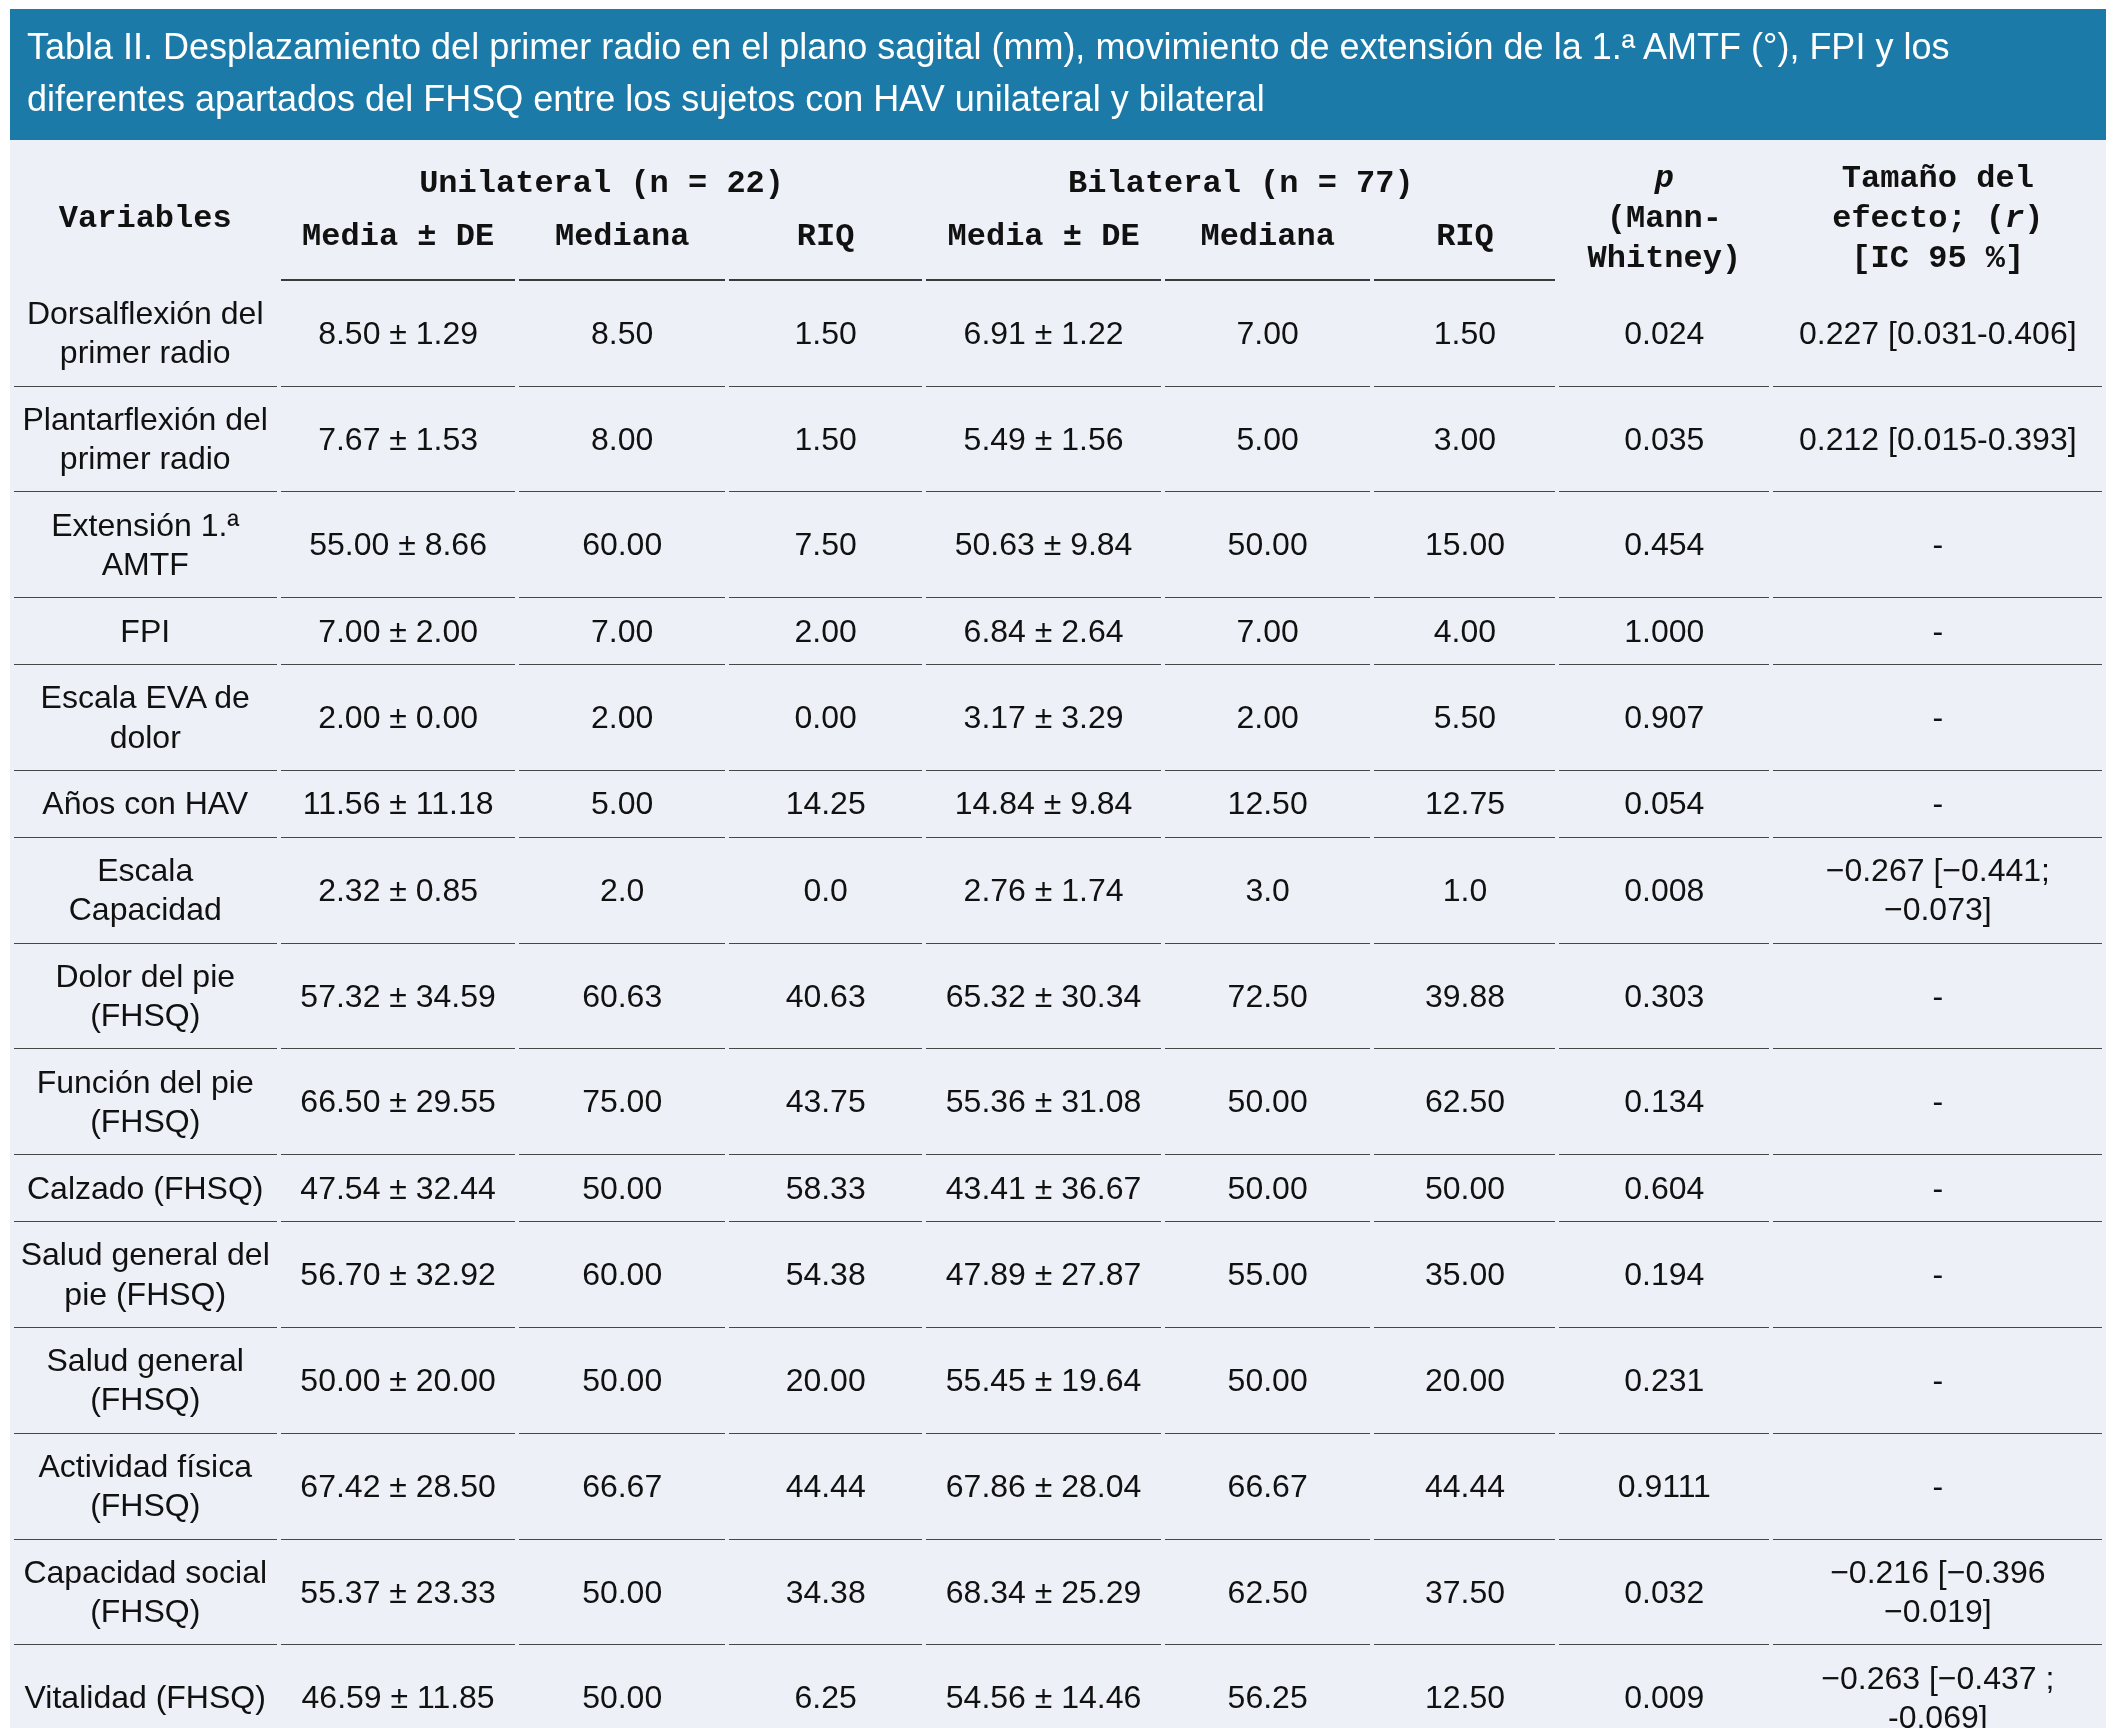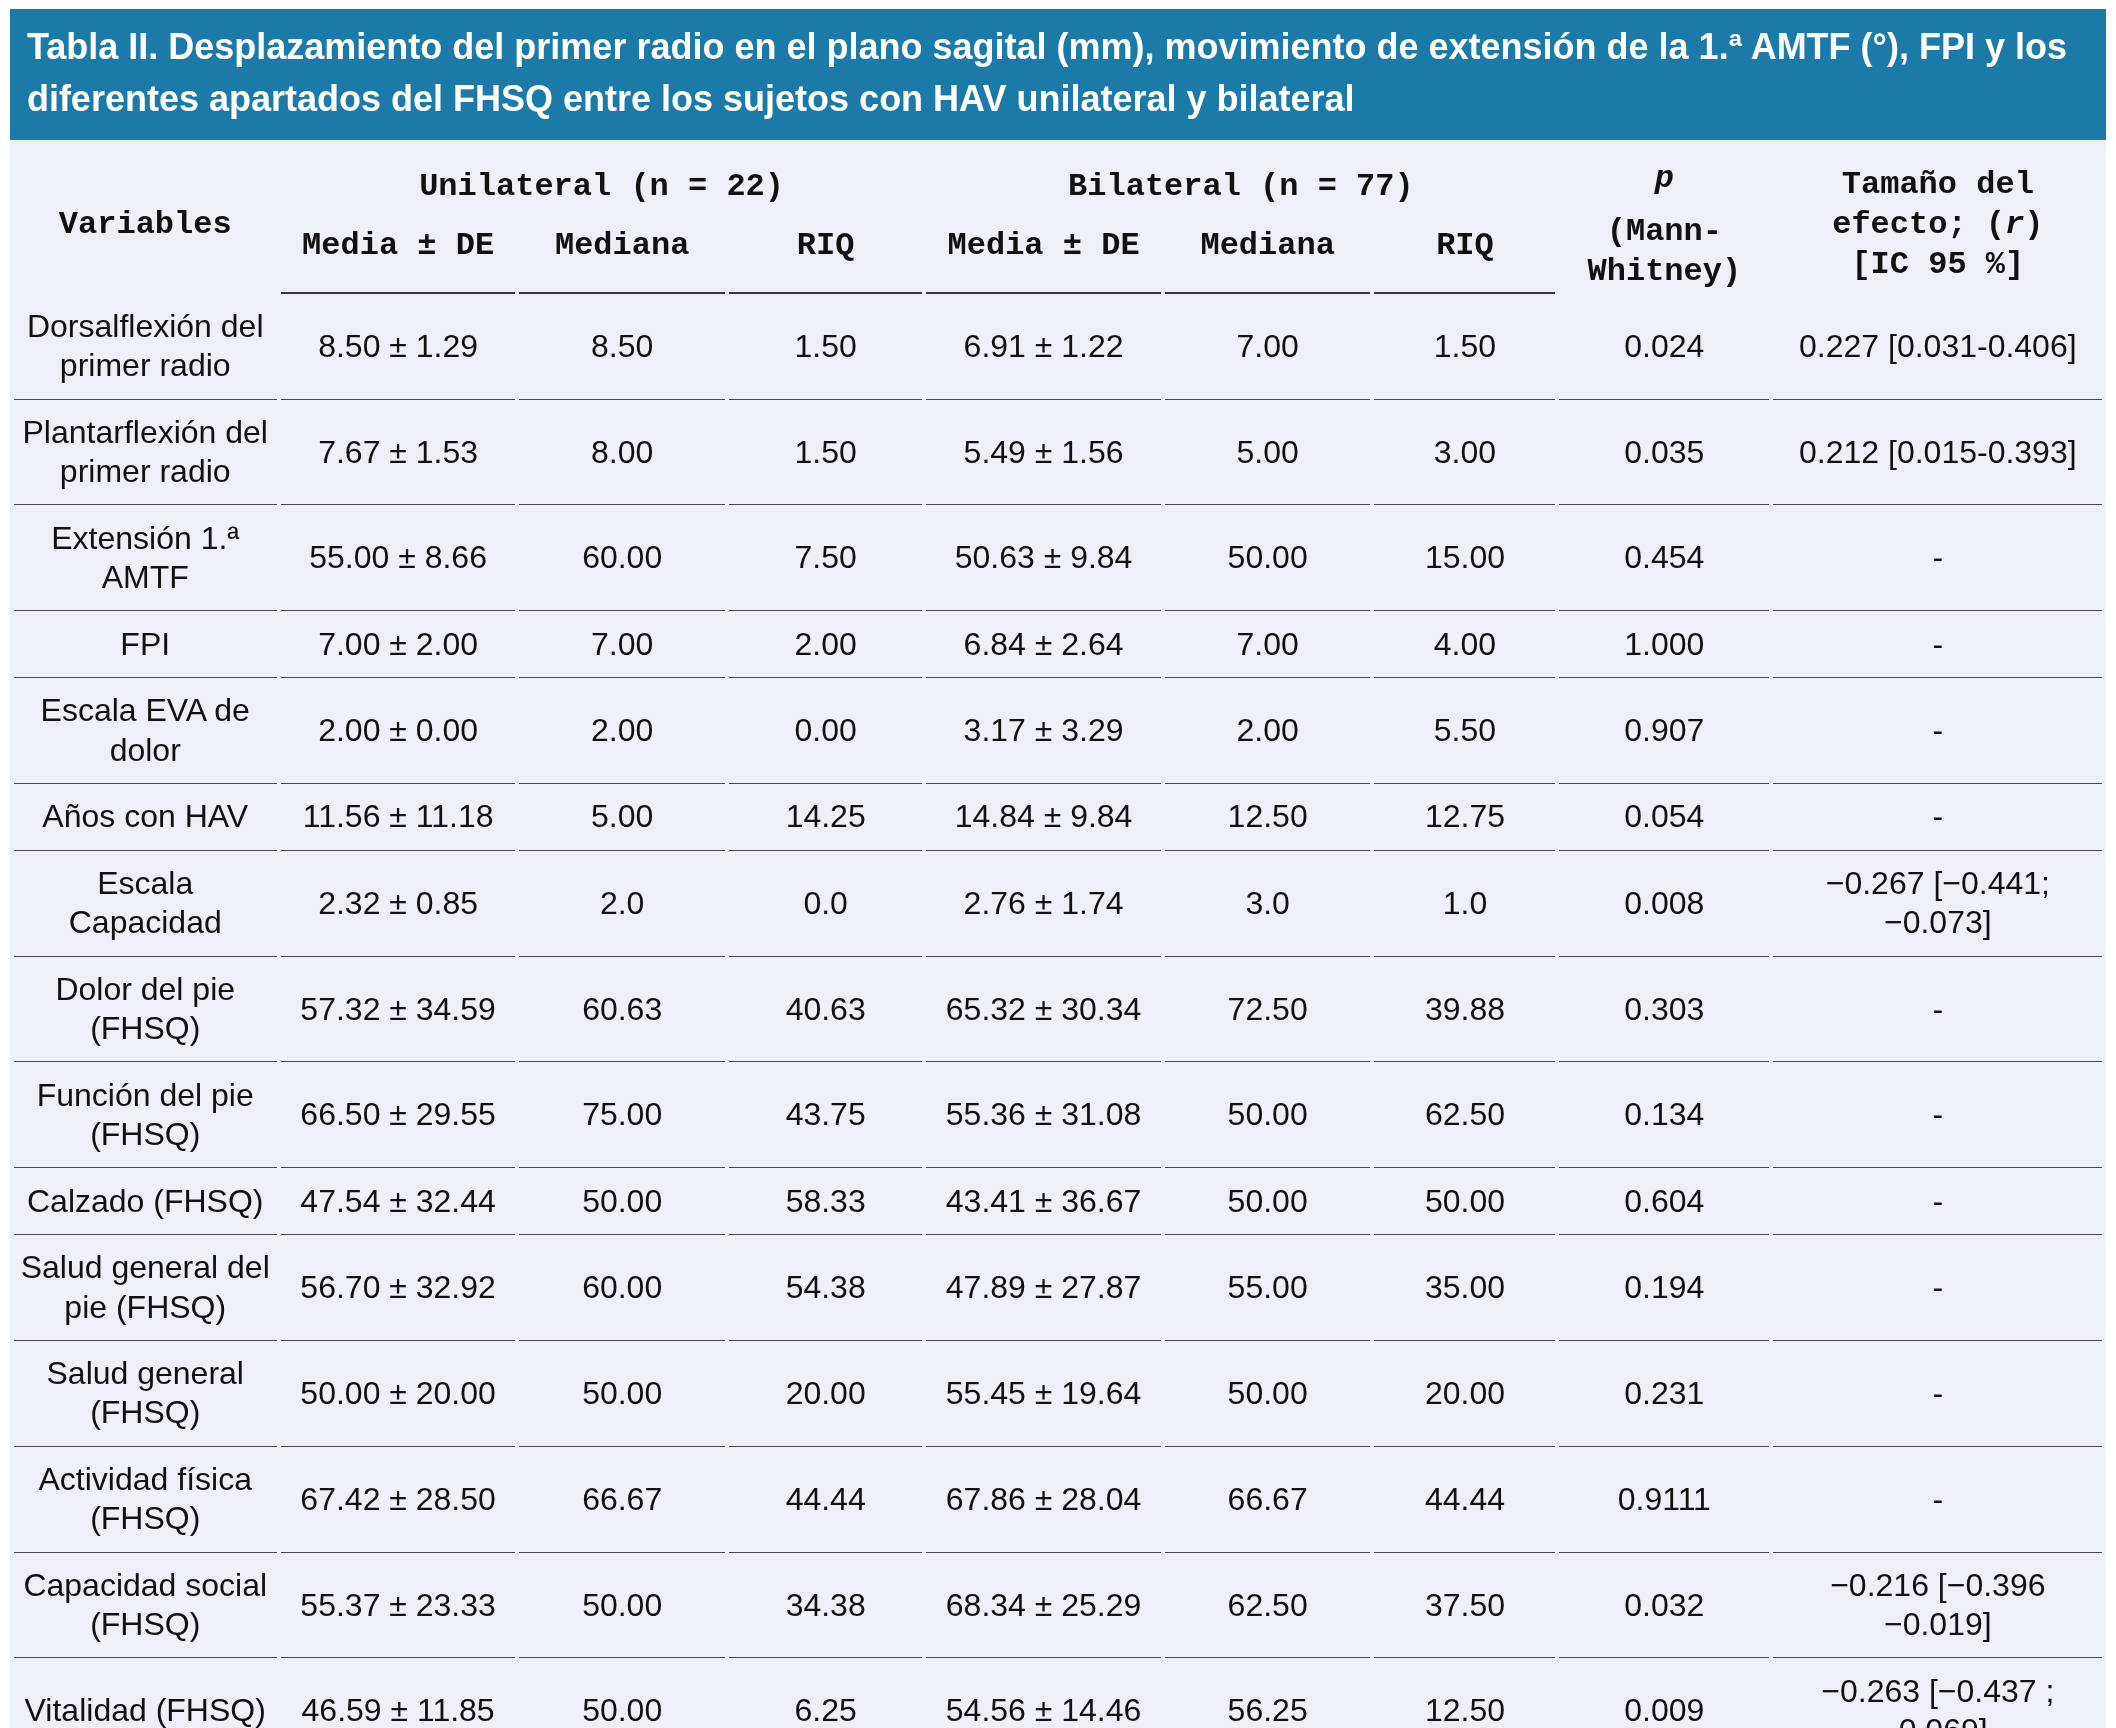--- a/index.html
+++ b/index.html
@@ -6,21 +6,21 @@
   body{
     width:2116px;height:1728px;
     font-family:"Liberation Sans", sans-serif;
     color:#111;
     box-sizing:border-box;
   }
   .wrap{padding:8.6px 9.6px 0 9.6px;}
   .title-band{
     background:var(--accent,#1b7aa8);
     color:#fff;
-    font-weight:bold;
+    font-weight:normal;
     font-size:36px;
     line-height:1.45;
     padding:12.5px 19px 14.4px 17.3px;
   }
   table{
     width:100%;
     border-collapse:separate;
     border-spacing:4.8px 0;
     background:#edf0f7;
     table-layout:fixed;
@@ -42,21 +42,21 @@
   th.rs{border-bottom:2.9px solid #3a3a3a;}
   td{
     font-size:32px;
     line-height:1.22;
     padding:13.4px 3.8px;
     border-bottom:1.9px solid #474747;
   }
   tbody tr:last-child td{border-bottom:2.9px solid #3a3a3a;}
   .it{font-style:italic;}
   .bold{font-weight:normal;}
-  .pre{white-space:pre-line;margin-top:13px;}
+  .pre{white-space:pre-line;}
 </style>
 </head>
 <body>
 
 <div class="wrap">
 
   <div class="title-band">Tabla II. Desplazamiento del primer radio en el plano sagital (mm), movimiento de extensión de la 1.ª AMTF (°), FPI y los diferentes apartados del FHSQ entre los sujetos con HAV unilateral y bilateral</div>
 
   <table>
     <colgroup>

